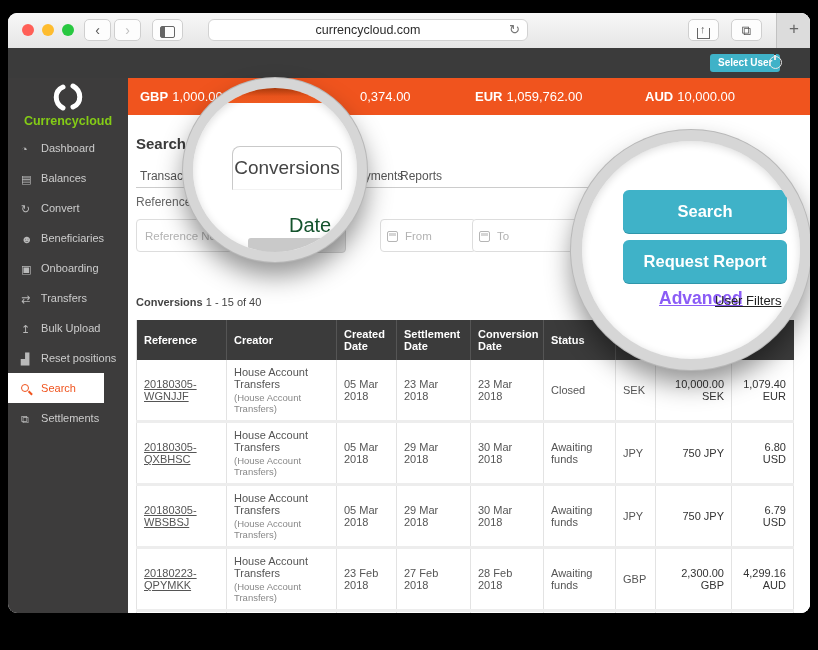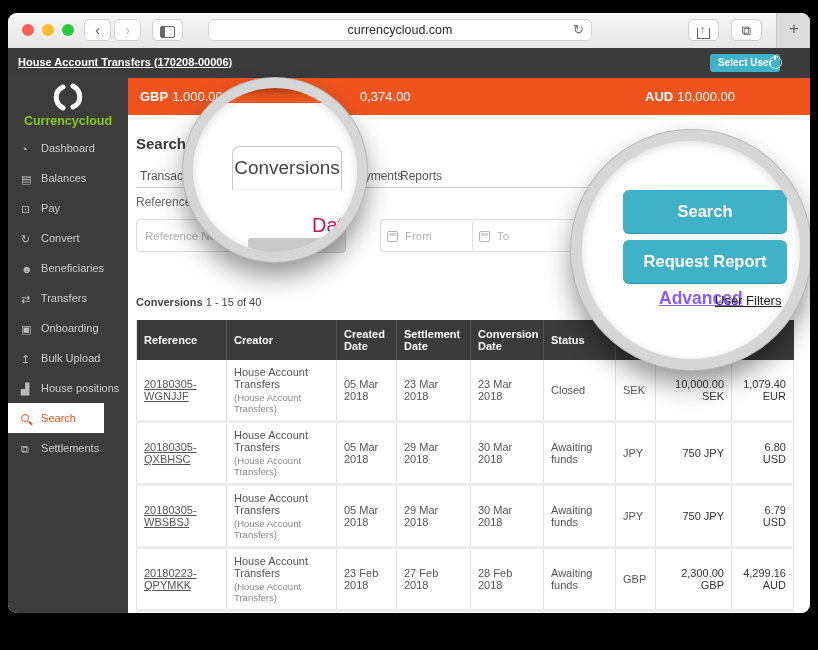--- a/index.html
+++ b/index.html
@@ -14,21 +14,21 @@
   .light.yellow{left:34px;background:#febc2e;}
   .light.green{left:54px;background:#28c840;}
   .cbtn{position:absolute;top:6px;height:22px;background:#fdfdfd;border:1px solid #cfcfcf;
     border-radius:5px;color:#555;text-align:center;line-height:21px;font-size:14px;box-sizing:border-box;}
   .back{left:76px;width:27px;}
   .fwd{left:106px;width:27px;color:#c0c0c0;}
   .toggle{left:144px;width:31px;}
   .toggle-glyph{display:inline-block;width:13px;height:10px;border:1.5px solid #666;border-radius:2px;
     position:relative;top:3px;}
   .toggle-glyph::before{content:"";position:absolute;left:0;top:0;bottom:0;width:4px;background:#666;}
-  .urlbar{position:absolute;left:200px;top:6px;width:384px;height:22px;background:#fff;
+  .urlbar{position:absolute;left:200px;top:6px;width:320px;height:22px;background:#fff;
     border:1px solid #d2d2d2;border-radius:6px;box-sizing:border-box;}
   .urltext{position:absolute;left:0;right:0;top:0;line-height:20px;text-align:center;
     font-size:12.5px;color:#2b2b2b;}
   .reload{position:absolute;right:7px;top:0;line-height:20px;font-size:13px;color:#777;}
   .share{left:680px;width:31px;}
   .share-glyph{display:inline-block;width:11px;height:10px;border:1.5px solid #666;border-top:none;
     position:relative;top:4px;}
   .share-glyph::before{content:"↑";position:absolute;left:2px;top:-9px;font-size:11px;color:#666;background:transparent;}
   .tabsbtn{left:723px;width:31px;font-size:13px;}
   .newtabstrip{position:absolute;left:768px;top:0;width:34px;height:35px;background:#dcdcdc;
@@ -116,21 +116,21 @@
   .lens{position:absolute;border-radius:50%;background:#fff;border:10px solid #d6d6d6;
     box-shadow:0 0 0 1px #b8b8b8,0 14px 26px rgba(0,0,0,.42),inset 0 2px 8px rgba(0,0,0,.14);
     overflow:hidden;z-index:10;}
   .lens-left{left:175px;top:65px;width:164px;height:164px;}
   .lens-right{left:563px;top:117px;width:218px;height:218px;border-width:11px;}
   .lens-orange{position:absolute;left:0;top:0;width:100%;height:15px;
     background:linear-gradient(#a83a0c,#e8531c 55%,#ef5a20);}
   .lens-tab{position:absolute;left:39px;top:58px;width:108px;height:42px;background:#fff;
     border:1px solid #c9c9c9;border-bottom:1px solid #f2f2f2;border-radius:8px 8px 0 0;
     text-align:center;line-height:42px;font-size:19px;color:#444;}
-  .lens-date{position:absolute;left:96px;top:126px;font-size:20px;color:#be185d;margin-left:23px;}
+  .lens-date{position:absolute;left:96px;top:126px;font-size:20px;color:#14532d;}
   .lens-grayfrag{position:absolute;left:55px;top:150px;width:78px;height:16px;background:#c9c9c9;
     border-radius:3px 3px 0 0;}
   .lens-btn{position:absolute;left:41px;width:164px;height:43px;background:#3fb2c8;color:#fff;
     border:none;border-radius:6px;font-size:16.5px;font-weight:bold;box-shadow:0 1px 0 #2f96aa;
     font-family:"Liberation Sans",sans-serif;cursor:pointer;}
   .lens-search{top:49px;}
   .lens-report{top:99px;}
   .lens-advanced{position:absolute;left:40px;top:147px;font-size:17.5px;font-weight:bold;
     color:#8b5cf6;text-decoration:underline;margin-left:37px;}
   .lens-reset{position:absolute;left:133px;top:152px;font-size:13px;color:#222;
@@ -153,21 +153,20 @@
       <div class="reload" data-name="reload-icon">↻</div>
     </div>
     <div class="cbtn share" data-name="share-button"><span class="share-glyph" data-name="share-icon"></span></div>
     <div class="cbtn tabsbtn" data-name="show-tabs-button">⧉</div>
     <div class="newtabstrip" data-name="tab-strip">
       <div class="plus" data-name="new-tab-button">+</div>
     </div>
   </div>
 
   <div class="darkbar" data-name="account-topbar">
-    <a class="account-link" data-name="account-link">House Account Transfers (170208-00006)</a>
     <button class="select-user" data-name="select-user-button">Select User</button>
     <div class="power" data-name="logout-icon"></div>
   </div>
 
   <div class="main" data-name="app-main">
 
     <div class="sidebar" data-name="sidebar">
       <div class="brand" data-name="brand">
         <svg width="46" height="30" viewBox="0 0 46 30" data-name="currencycloud-logo">
           <path d="M18 5 C 9 9, 9 21, 18 26" stroke="#ffffff" stroke-width="5" fill="none" stroke-linecap="round"></path>
@@ -180,73 +179,70 @@
           <div class="nav-item" data-name="sidebar-item">
             <span class="nav-icon" data-name="dashboard-icon"></span>
             <span data-name="sidebar-item-label">Dashboard</span>
           </div>
 
           <div class="nav-item" data-name="sidebar-item">
             <span class="nav-icon" data-name="balances-icon"></span>
             <span data-name="sidebar-item-label">Balances</span>
           </div>
 
-          <div class="nav-item" data-name="sidebar-item">
-            <span class="nav-icon" data-name="pay-icon"></span>
-            <span data-name="sidebar-item-label">Pay</span>
-          </div>
 
           <div class="nav-item" data-name="sidebar-item">
             <span class="nav-icon" data-name="convert-icon"></span>
             <span data-name="sidebar-item-label">Convert</span>
           </div>
 
           <div class="nav-item" data-name="sidebar-item">
             <span class="nav-icon" data-name="beneficiaries-icon"></span>
             <span data-name="sidebar-item-label">Beneficiaries</span>
           </div>
 
           <div class="nav-item" data-name="sidebar-item">
+            <span class="nav-icon" data-name="onboarding-icon"></span>
+            <span data-name="sidebar-item-label">Onboarding</span>
+          </div>
+
+          <div class="nav-item" data-name="sidebar-item">
             <span class="nav-icon" data-name="transfers-icon"></span>
             <span data-name="sidebar-item-label">Transfers</span>
           </div>
 
           <div class="nav-item" data-name="sidebar-item">
-            <span class="nav-icon" data-name="onboarding-icon"></span>
-            <span data-name="sidebar-item-label">Onboarding</span>
-          </div>
-
-          <div class="nav-item" data-name="sidebar-item">
             <span class="nav-icon" data-name="bulk-upload-icon"></span>
             <span data-name="sidebar-item-label">Bulk Upload</span>
           </div>
 
           <div class="nav-item" data-name="sidebar-item">
             <span class="nav-icon" data-name="open-positions-icon"></span>
-            <span data-name="sidebar-item-label">House positions</span>
+            <span data-name="sidebar-item-label">Reset positions</span>
           </div>
 
           <div class="nav-item active" data-name="sidebar-item">
             <span class="nav-icon" data-name="search-icon"></span>
             <span data-name="sidebar-item-label">Search</span>
           </div>
 
           <div class="nav-item" data-name="sidebar-item">
             <span class="nav-icon" data-name="settlements-icon"></span>
             <span data-name="sidebar-item-label">Settlements</span>
           </div>
 
       </div>
     </div>
 
     <div class="content" data-name="content">
 
       <div class="balancebar" data-name="balance-bar">
         <span class="balance" style="left:12px" data-name="balance-gbp"><b data-name="currency-code">GBP</b><span data-name="currency-amount">1,000.00</span></span>
         <span class="balance" style="left:228px" data-name="balance-usd"><b data-name="currency-code"></b><span data-name="currency-amount">0,374.00</span></span>
+        <span class="balance" style="left:347px" data-name="balance-eur"><b data-name="currency-code">EUR</b><span data-name="currency-amount">1,059,762.00</span></span>
         <span class="balance" style="left:517px" data-name="balance-aud"><b data-name="currency-code">AUD</b><span data-name="currency-amount">10,000.00</span></span>
       </div>
 
       <div class="white" data-name="search-page">
         <div class="page-title" data-name="page-title">Search</div>
 
         <div class="tab t0" data-name="tab-transactions">Transactions</div>
         <div class="tab-active" data-name="tab-conversions">Conversions</div>
         <div class="tab t2" data-name="tab-payments">Payments</div>
         <div class="tab t3" data-name="tab-reports">Reports</div>

